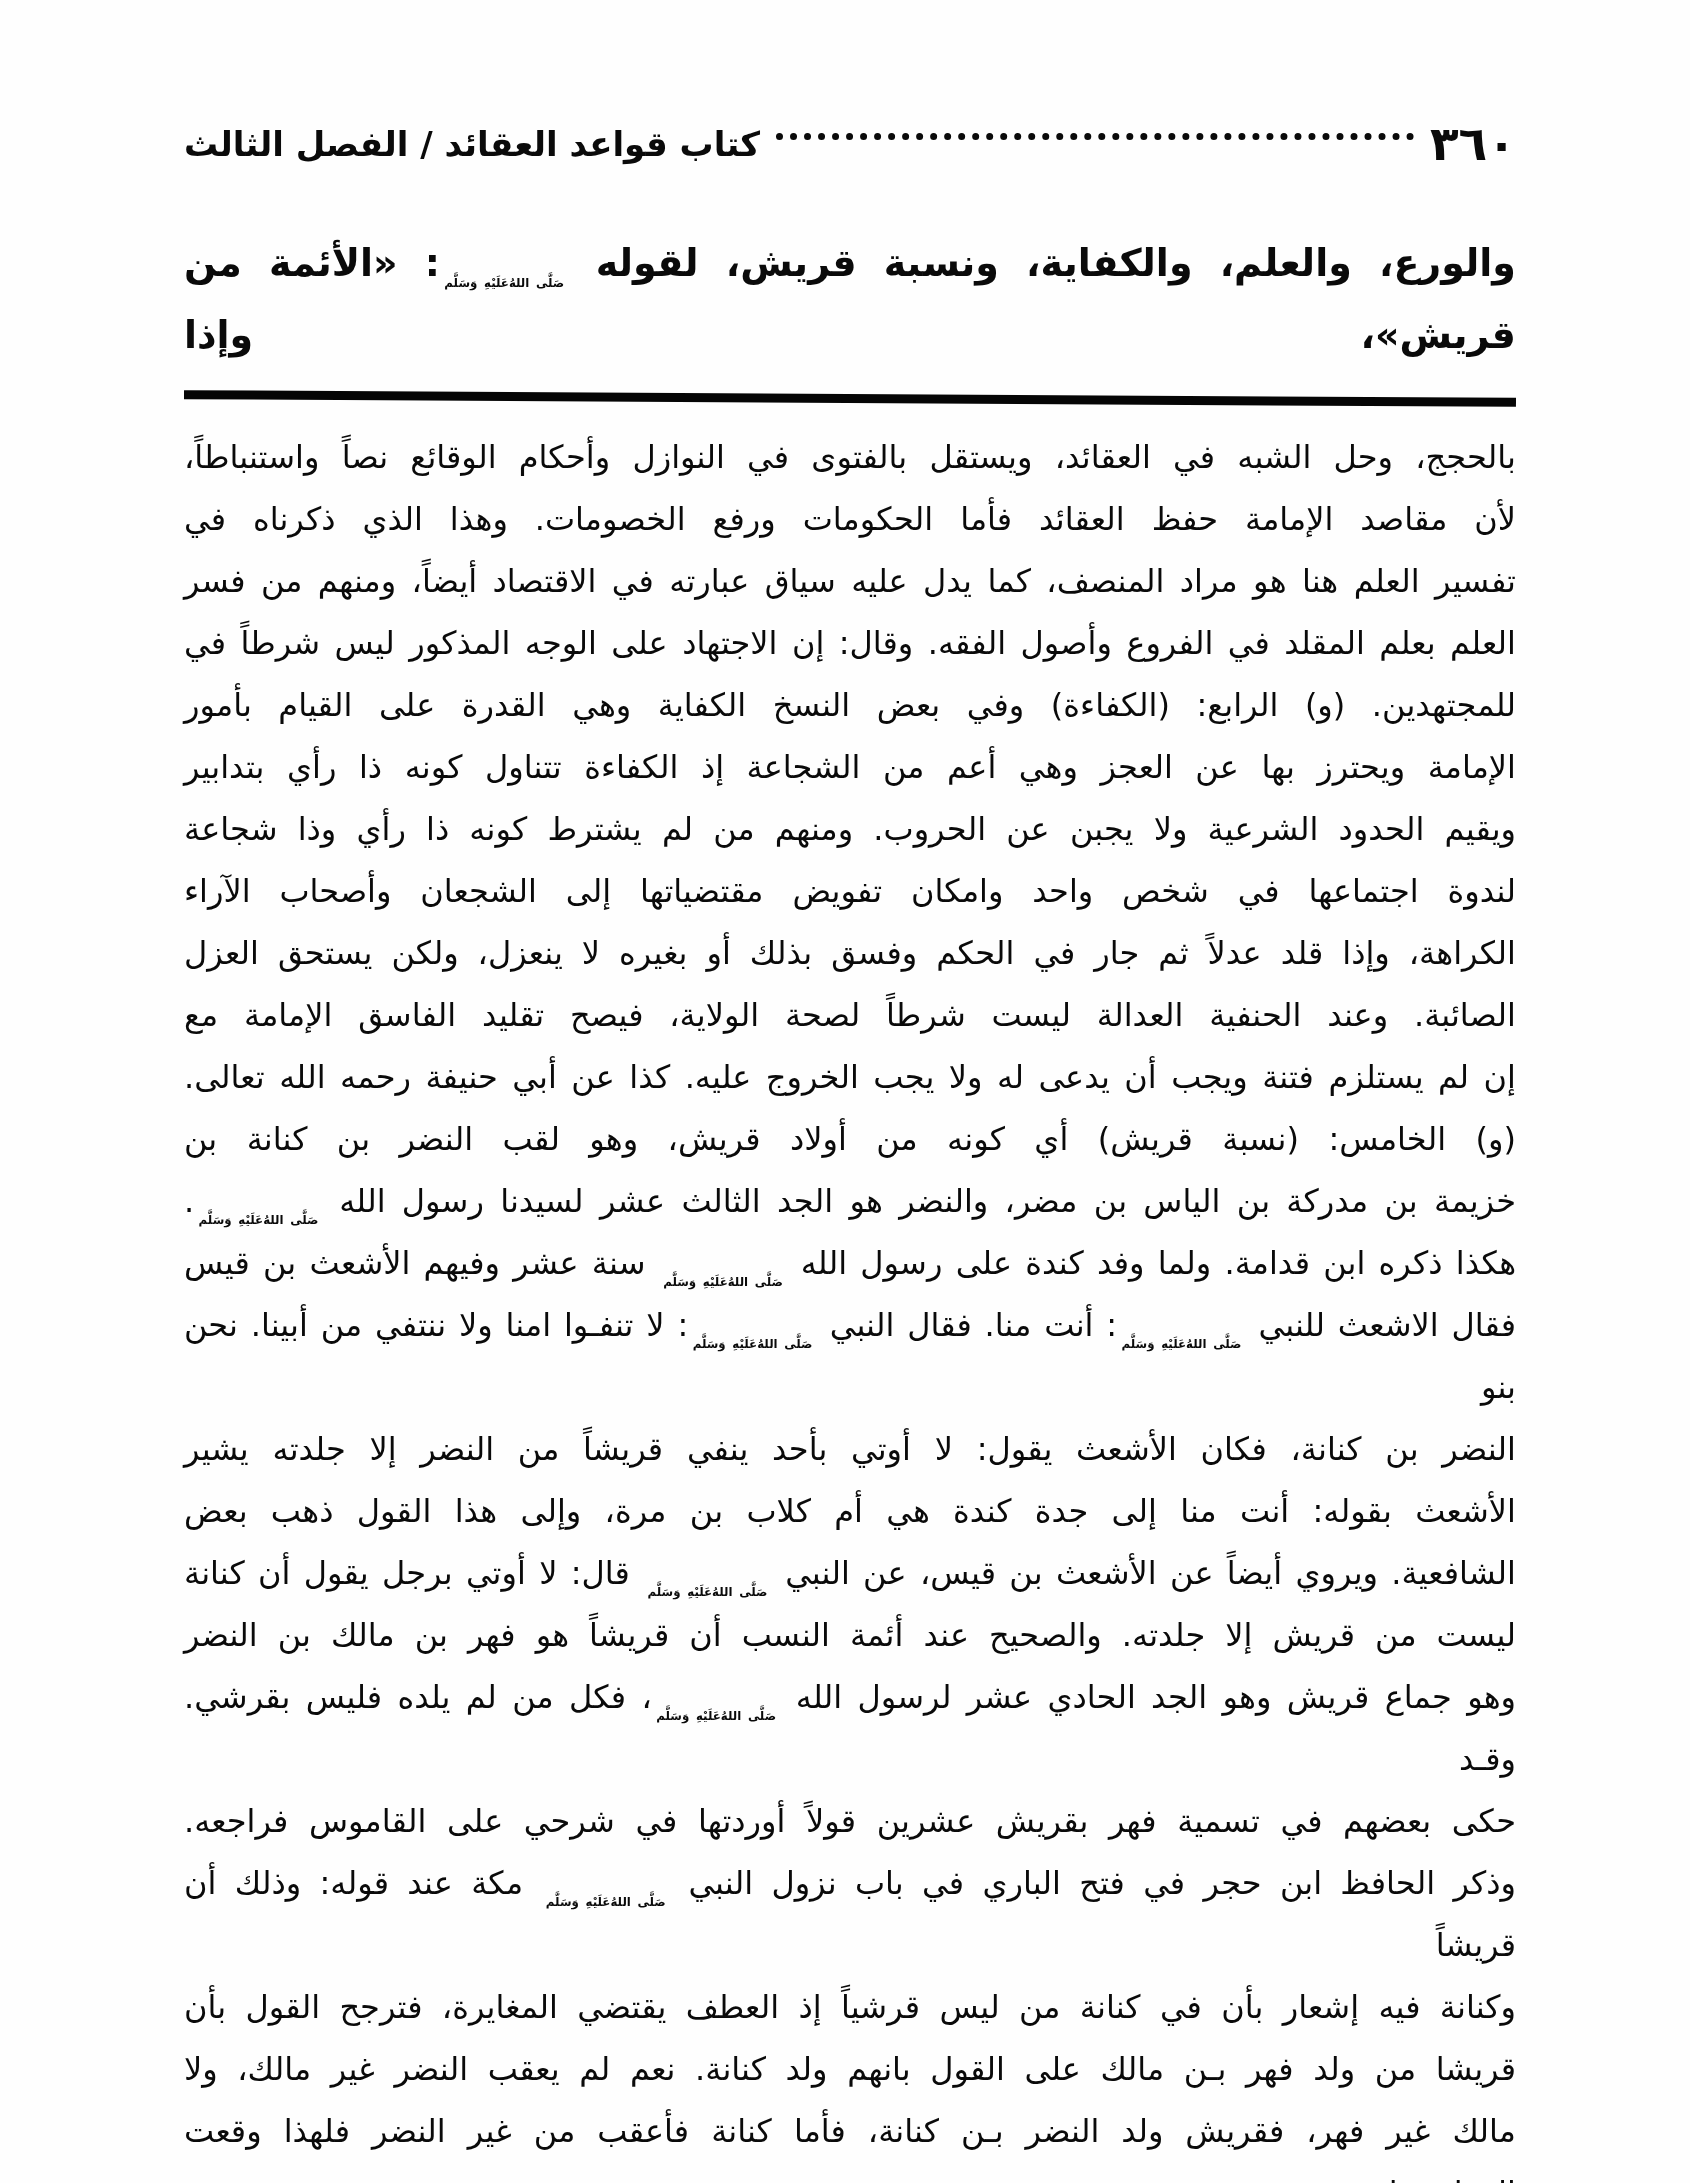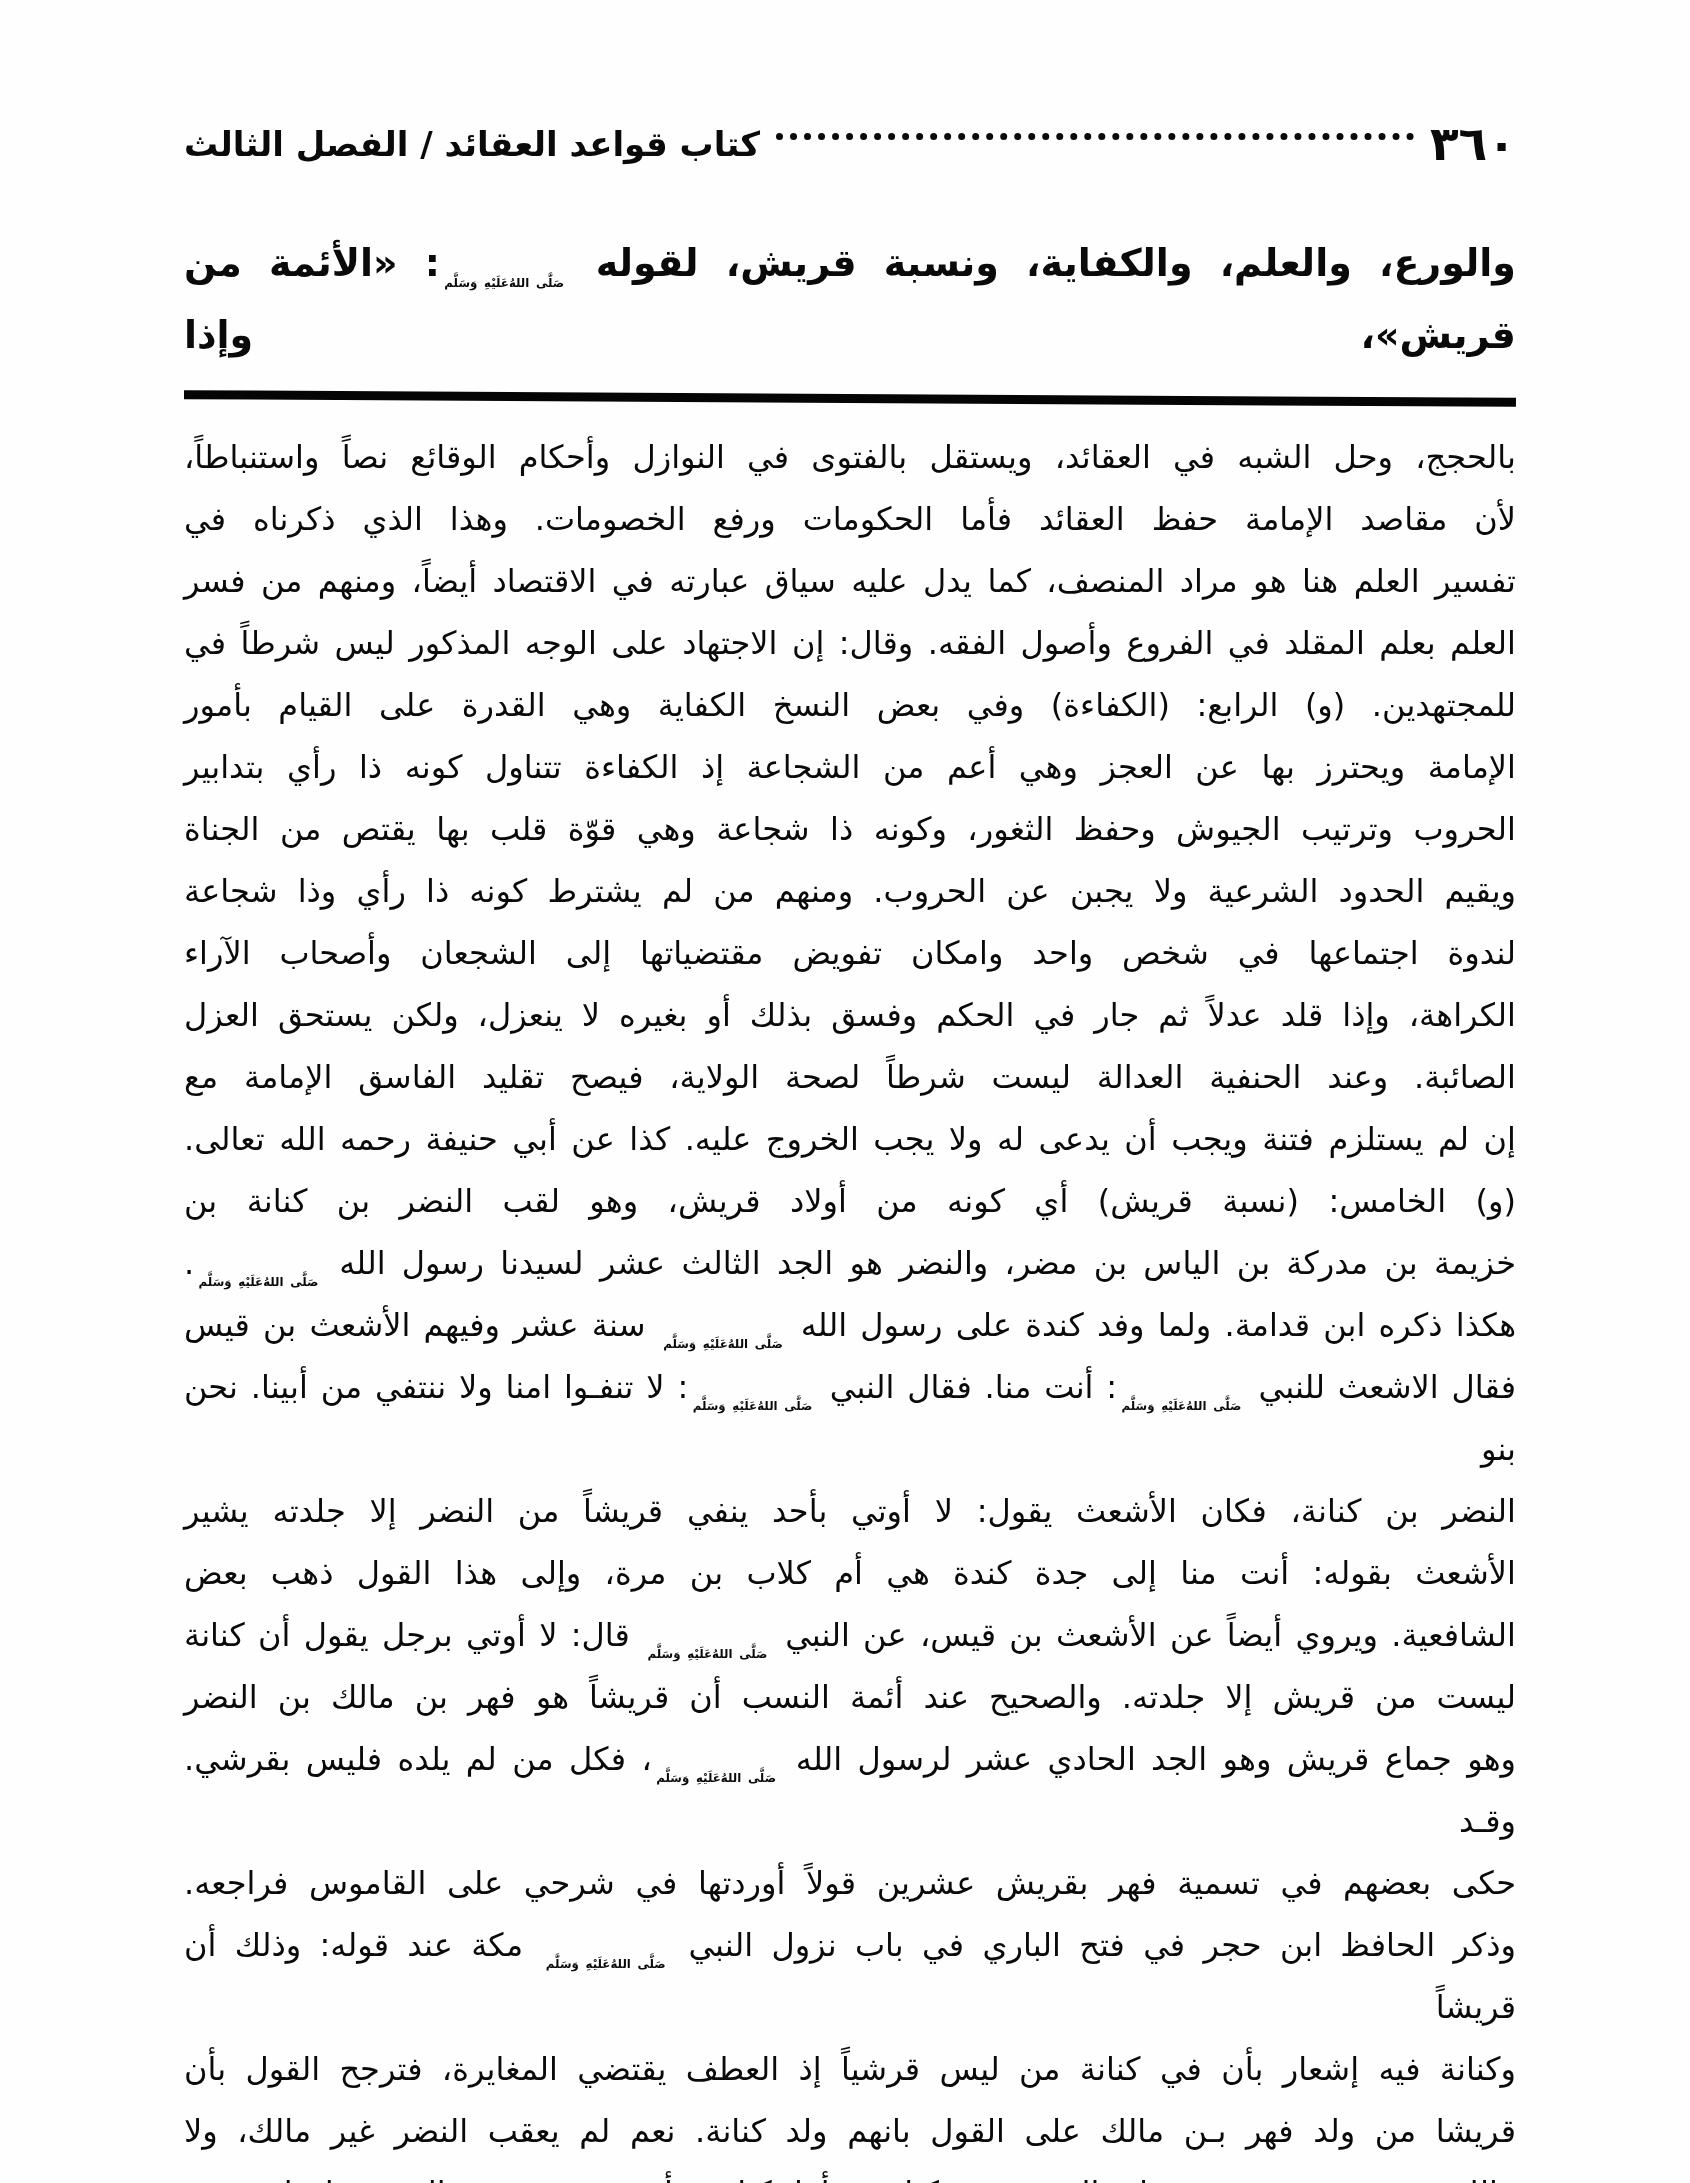--- a/index.html
+++ b/index.html
@@ -90,21 +90,20 @@
 
     <div class="separator"></div>
 
     <div class="body">
         <div class="line">بالحجج، وحل الشبه في العقائد، ويستقل بالفتوى في النوازل وأحكام الوقائع نصاً واستنباطاً،</div>
         <div class="line">لأن مقاصد الإمامة حفظ العقائد فأما الحكومات ورفع الخصومات. وهذا الذي ذكرناه في</div>
         <div class="line">تفسير العلم هنا هو مراد المنصف، كما يدل عليه سياق عبارته في الاقتصاد أيضاً، ومنهم من فسر</div>
         <div class="line">العلم بعلم المقلد في الفروع وأصول الفقه. وقال: إن الاجتهاد على الوجه المذكور ليس شرطاً في</div>
         <div class="line">للمجتهدين. <b>(و) الرابع: (الكفاءة)</b> وفي بعض النسخ الكفاية وهي القدرة على القيام بأمور</div>
         <div class="line">الإمامة ويحترز بها عن العجز وهي أعم من الشجاعة إذ الكفاءة تتناول كونه ذا رأي بتدابير</div>
-        <div class="line">الحروب وترتيب الجيوش وحفظ الثغور، وكونه ذا شجاعة وهي قوّة قلب بها يقتص من الجناة</div>
         <div class="line">ويقيم الحدود الشرعية ولا يجبن عن الحروب. ومنهم من لم يشترط كونه ذا رأي وذا شجاعة</div>
         <div class="line">لندوة اجتماعها في شخص واحد وامكان تفويض مقتضياتها إلى الشجعان وأصحاب الآراء</div>
         <div class="line">الكراهة، وإذا قلد عدلاً ثم جار في الحكم وفسق بذلك أو بغيره لا ينعزل، ولكن يستحق العزل</div>
         <div class="line">الصائبة. وعند الحنفية العدالة ليست شرطاً لصحة الولاية، فيصح تقليد الفاسق الإمامة مع</div>
         <div class="line">إن لم يستلزم فتنة ويجب أن يدعى له ولا يجب الخروج عليه. كذا عن أبي حنيفة رحمه الله تعالى.</div>
         <div class="line"><b>(و) الخامس: (نسبة قريش)</b> أي كونه من أولاد قريش، وهو لقب النضر بن كنانة بن</div>
         <div class="line">خزيمة بن مدركة بن الياس بن مضر، والنضر هو الجد الثالث عشر لسيدنا رسول الله <span class="saw">
             <span>صَلَّى اللهُ</span>
             <span>عَلَيْهِ وَسَلَّم</span>
           </span>.</div>

